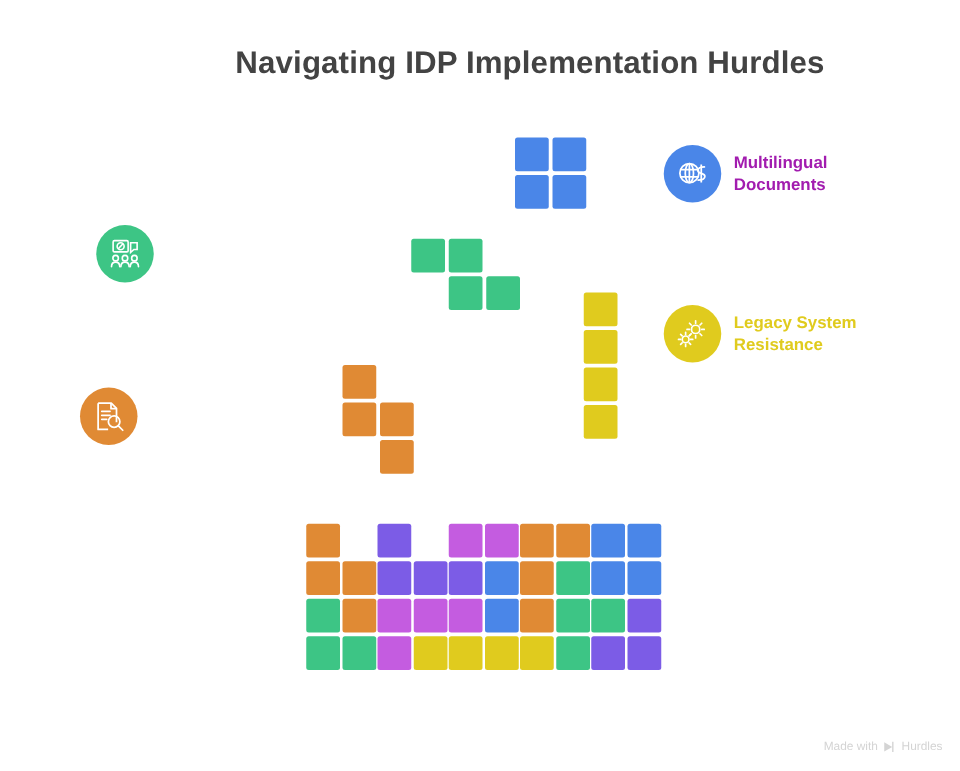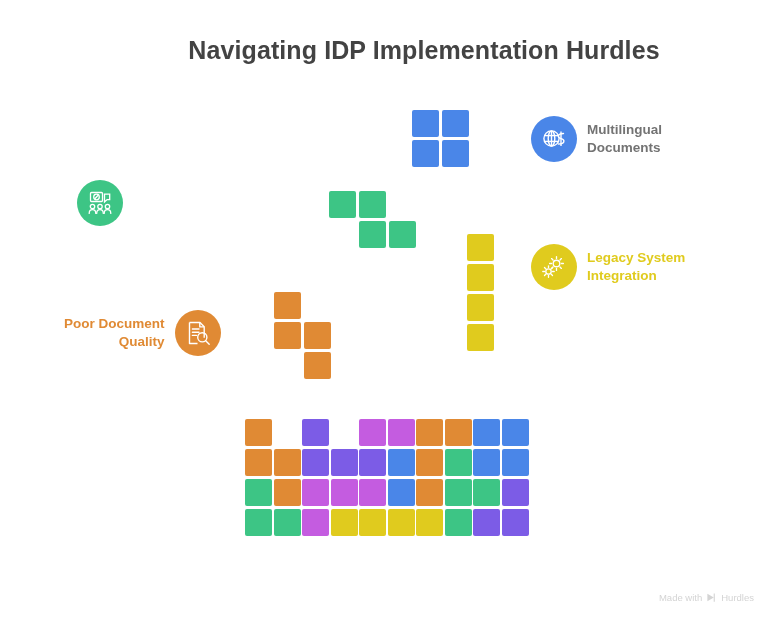--- a/index.html
+++ b/index.html
@@ -49,21 +49,21 @@
     height: 46px;
     border-radius: 50%;
     display: flex;
     align-items: center;
     justify-content: center;
     flex: 0 0 auto;
   }
   .icon-circle svg { display: block; }
 
   .lg-multilingual { left: 531px; top: 116px; }
-  .lg-multilingual .label-text { color: #737373; text-align: left; }
+  .lg-multilingual .label-text { color: #a21caf; text-align: left; }
   .lg-multilingual .icon-circle { background: #4a86e8; }
 
   .lg-resistance { left: 77px; top: 180px; }
   .lg-resistance .label-text { color: #3dc585; text-align: right; }
   .lg-resistance .icon-circle { background: #3dc585; }
 
   .lg-legacy { left: 531px; top: 244px; }
   .lg-legacy .label-text { color: #e0cb1e; text-align: left; }
   .lg-legacy .icon-circle { background: #e0cb1e; }
 
@@ -152,26 +152,24 @@
       <svg width="30" height="30" viewBox="0 0 30 30" fill="none" stroke="#ffffff" stroke-width="1.35">
         <circle cx="17.5" cy="11.5" r="3.3"></circle>
         <path d="M17.5 4.6 v2.0 M17.5 16.4 v2.0 M10.6 11.5 h2.0 M22.4 11.5 h2.0
                  M12.6 6.6 l1.4 1.4 M21.0 15.0 l1.4 1.4 M22.4 6.6 l-1.4 1.4 M14.0 15.0 l-1.4 1.4" stroke-linecap="round"></path>
         <circle cx="9.5" cy="19.5" r="2.7"></circle>
         <path d="M9.5 13.8 v1.7 M9.5 23.5 v1.7 M3.8 19.5 h1.7 M13.5 19.5 h1.7
                  M5.5 15.5 l1.2 1.2 M12.3 22.3 l1.2 1.2 M13.5 15.5 l-1.2 1.2 M6.7 22.3 l-1.2 1.2" stroke-linecap="round"></path>
       </svg>
     </div>
     <div class="label-text">Legacy System
-Integration</div>
+Resistance</div>
   </div>
 
   <div class="label-group lg-poor">
-    <div class="label-text">Poor Document
-Quality</div>
     <div class="icon-circle">
       <svg width="30" height="30" viewBox="0 0 30 30" fill="none" stroke="#ffffff" stroke-width="1.4">
         <path d="M6.5 4.5 h10.5 l4.2 4.2 v11.0 M6.5 4.5 v21.0 h8.0" stroke-linejoin="round"></path>
         <path d="M16.8 4.6 v4.3 h4.3" stroke-linejoin="round"></path>
         <line x1="9.4" y1="11.0" x2="16.0" y2="11.0" stroke-linecap="round"></line>
         <line x1="9.4" y1="14.2" x2="16.0" y2="14.2" stroke-linecap="round"></line>
         <line x1="9.4" y1="17.4" x2="13.4" y2="17.4" stroke-linecap="round"></line>
         <circle cx="19.3" cy="19.3" r="4.6"></circle>
         <line x1="22.7" y1="22.7" x2="26.2" y2="26.2" stroke-linecap="round"></line>
       </svg>

